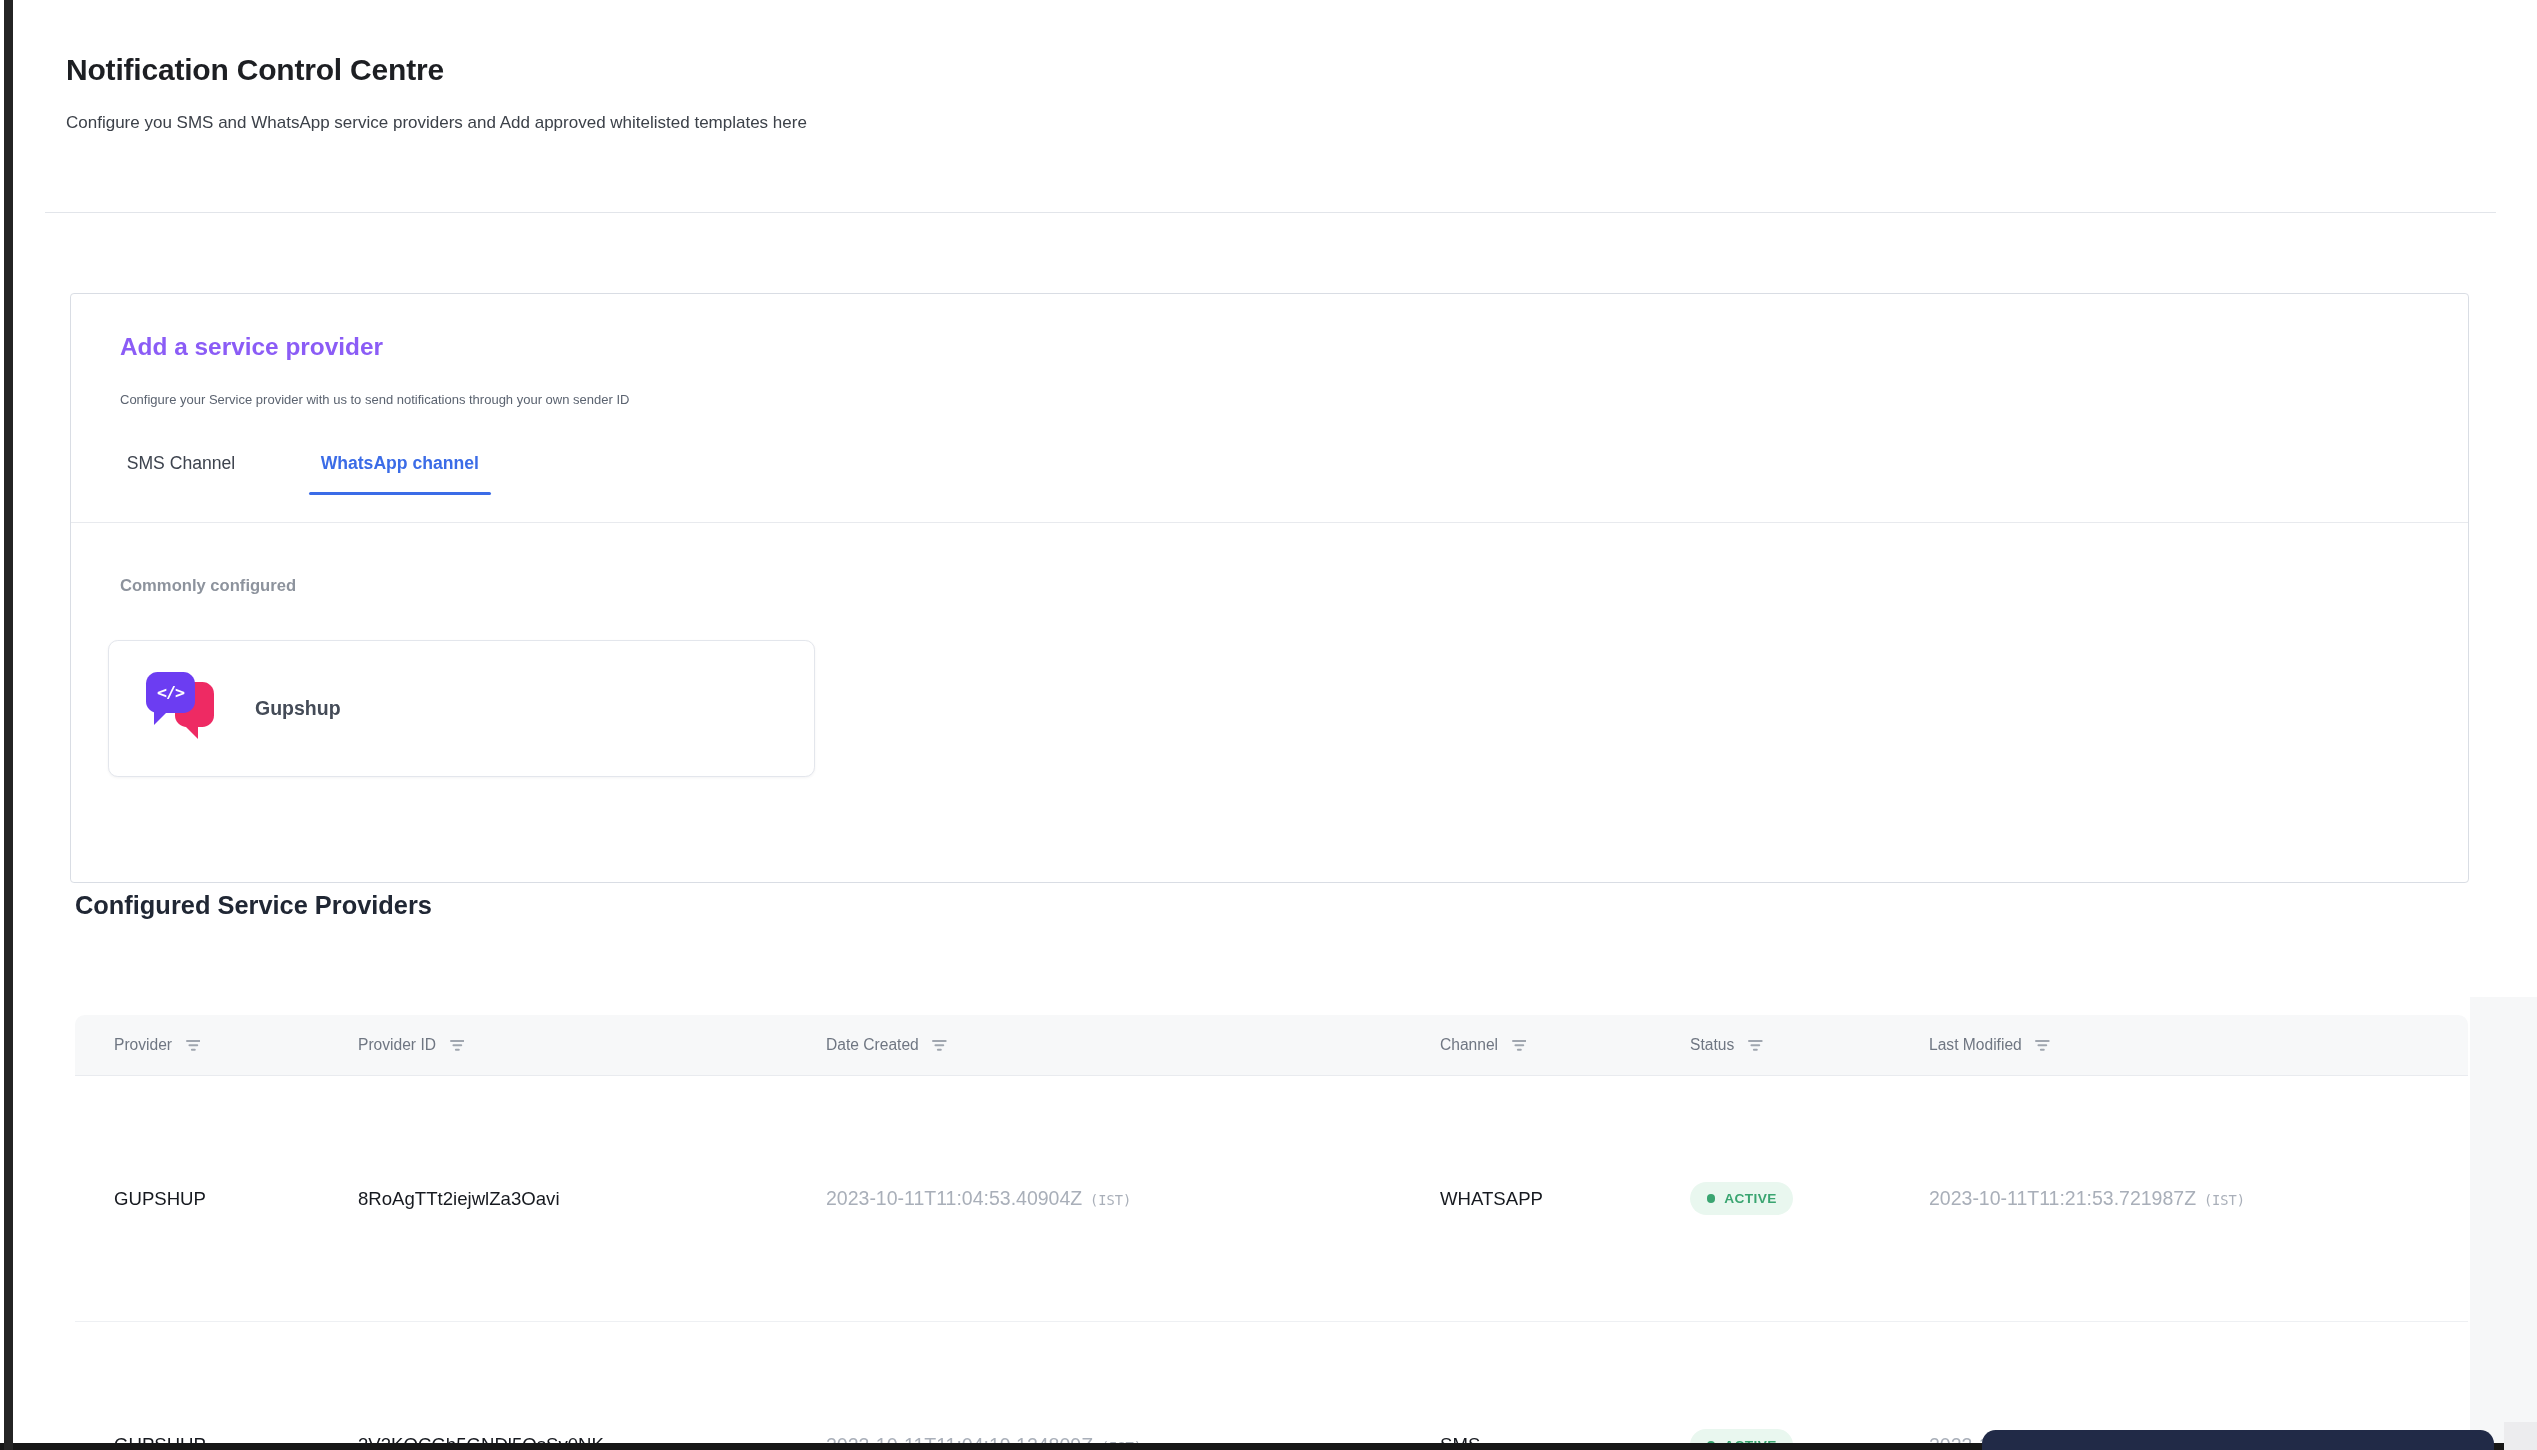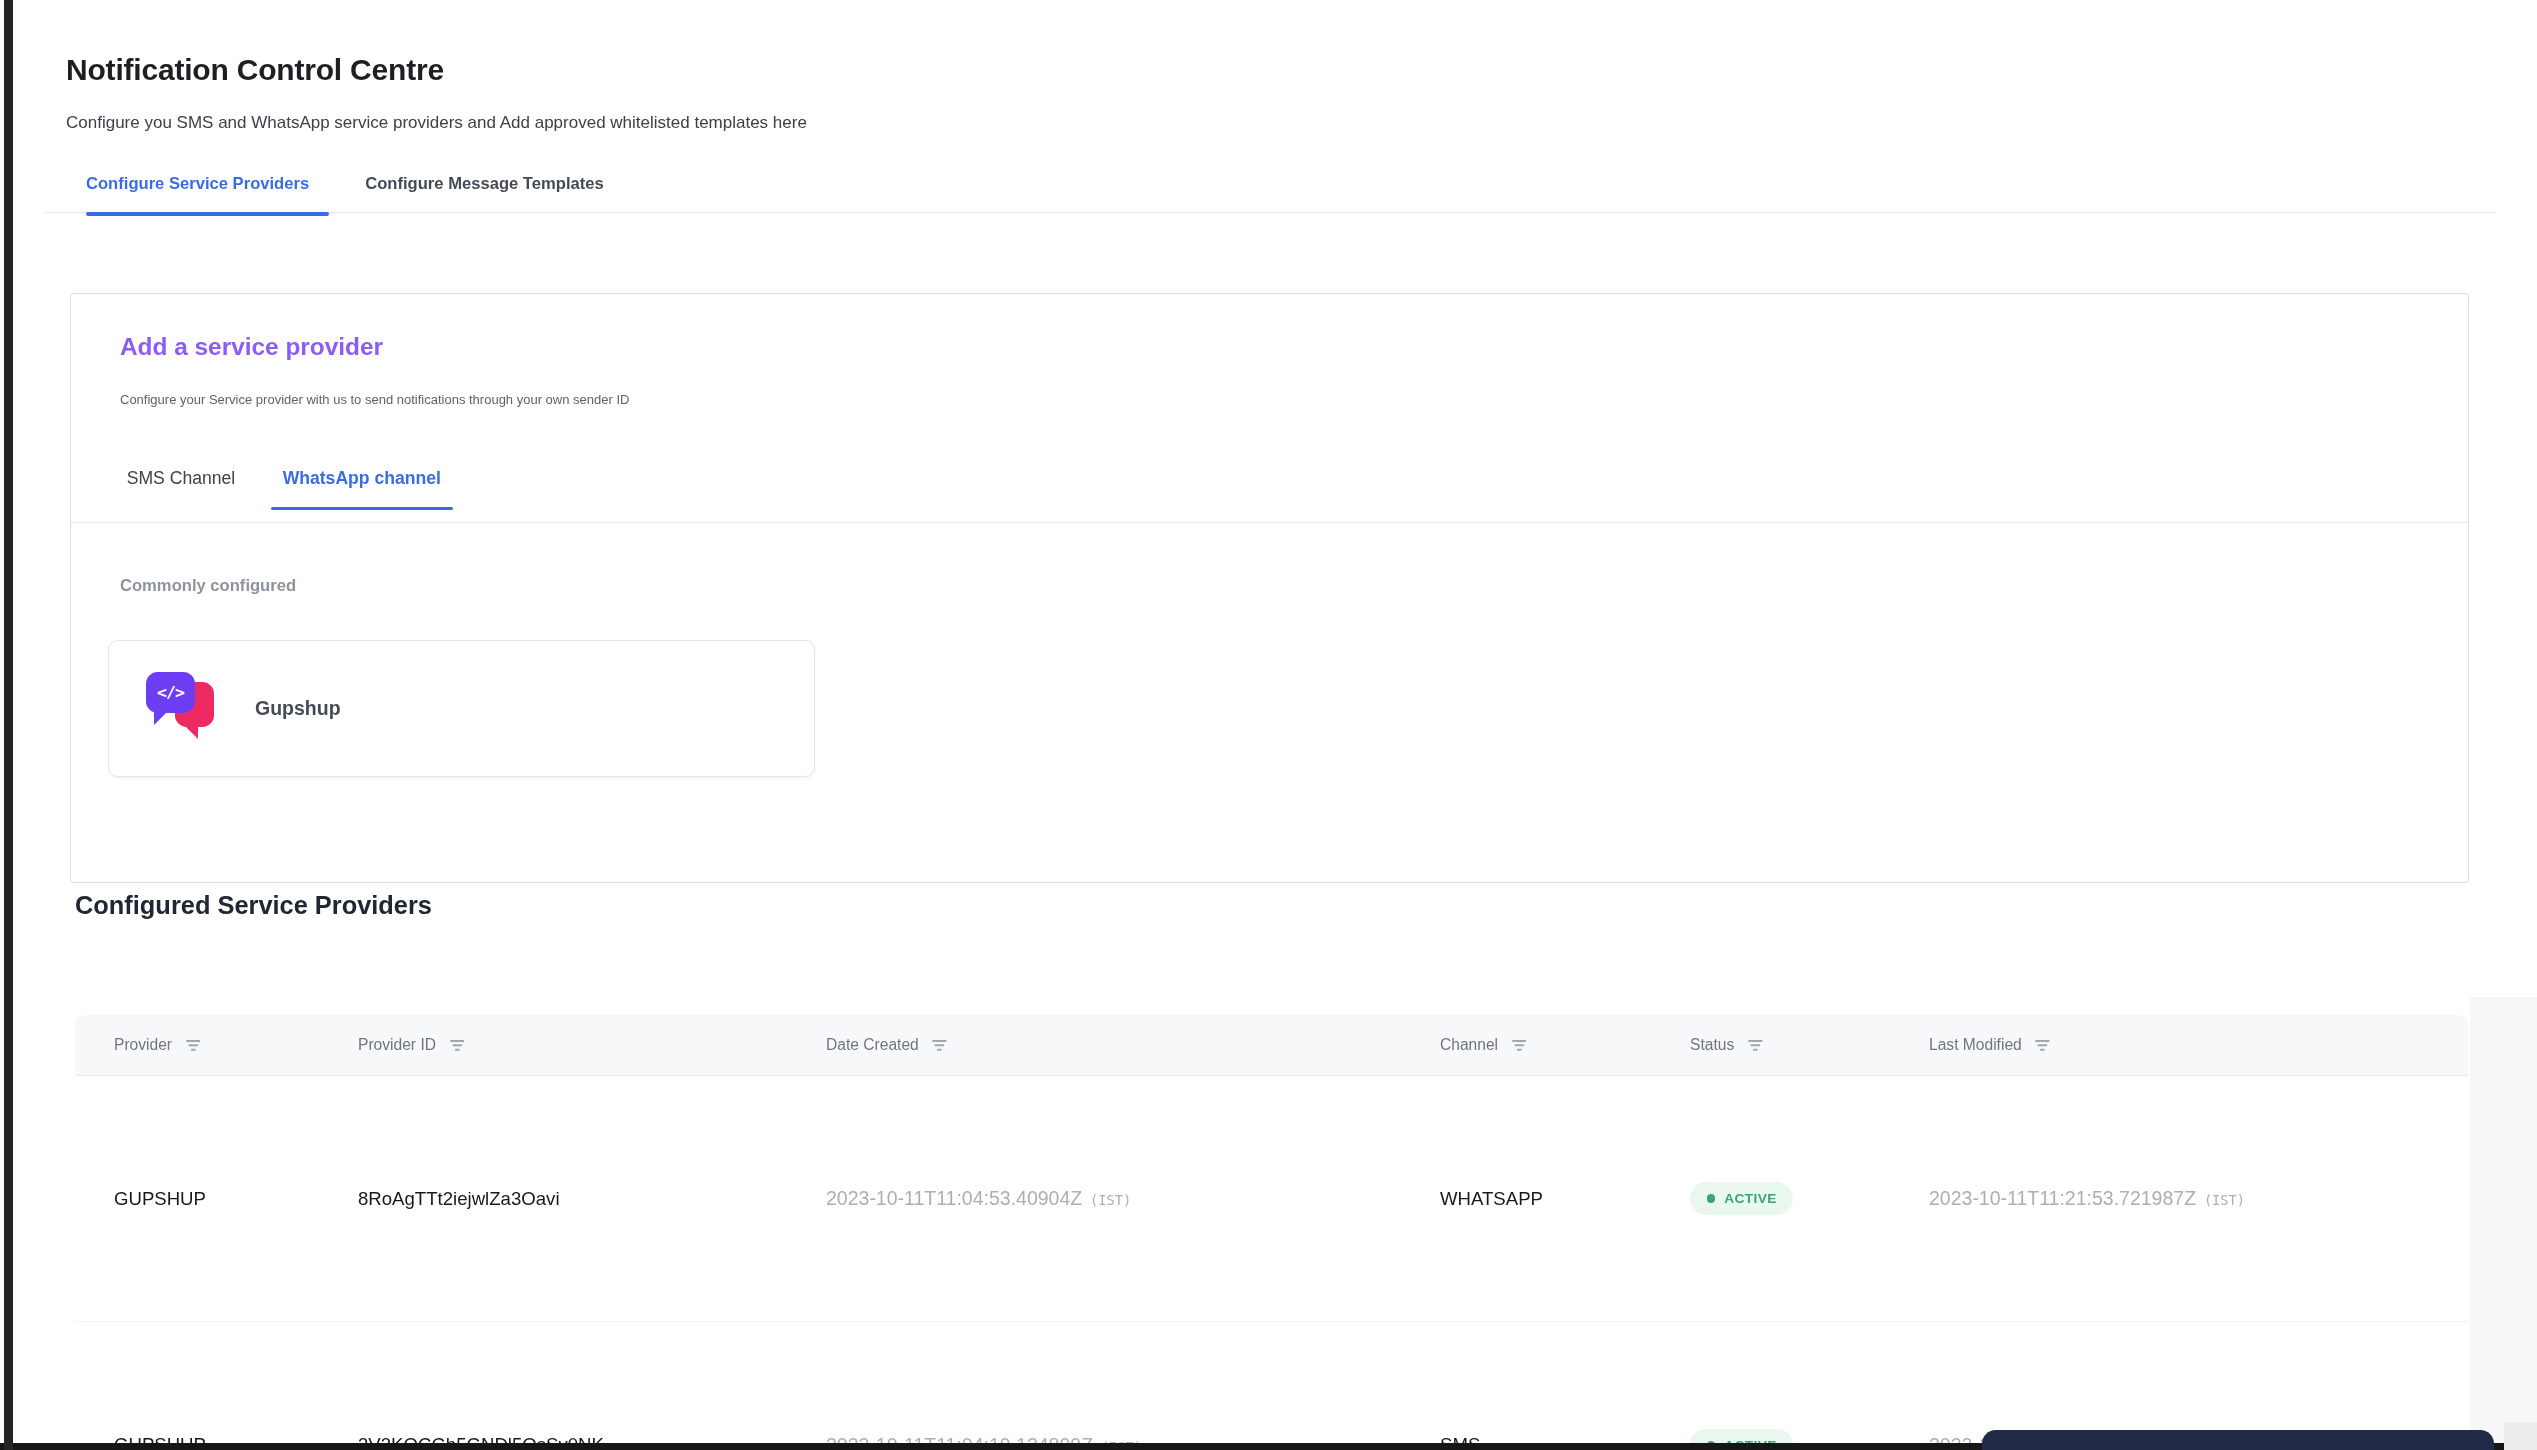--- a/index.html
+++ b/index.html
@@ -22,21 +22,21 @@
   .tab { font-size:16.6px; font-weight:600; color:#454b55; padding-bottom:21.5px; position:relative; cursor:pointer; white-space:nowrap; }
   .tab.active { color:#3b6ce7; }
   .tab.active::after { content:""; position:absolute; left:0; right:-19.5px; bottom:0; height:3.9px; background:#3b6ce7; border-radius:2px; }
   .tabbar-divider { position:absolute; left:45px; top:212px; width:2451px; height:1px; background:#e2e5ea; z-index:2; }
 
   
   .card { position:absolute; left:70px; top:293px; width:2399px; height:590px; background:#fff; border:1px solid #d9dde4; border-radius:3.9px; }
   .card-heading { position:absolute; left:49px; top:39px; font-size:24.4px; font-weight:700; color:#8b5cf6;text-align:center; }
   .card-subheading { position:absolute; left:49px; top:98px; font-size:13px; color:#5b6370; }
 
-  .channel-tabs { position:absolute; left:44px; top:168px; display:flex; gap:24px; }
+  .channel-tabs { position:absolute; left:44px; top:153px; display:flex; gap:62px; }
   .channel-tab { font-size:17.6px; color:#3d434e; padding:5.9px 11.7px 19.5px 11.7px; position:relative; cursor:pointer; white-space:nowrap; }
   .channel-tab.active { color:#3b6ce7; font-weight:600; }
   .channel-tab.active::after { content:""; position:absolute; left:0; right:0; bottom:-2px; height:3.9px; background:#3b6ce7; border-radius:2px; }
   .channel-divider { position:absolute; left:0; right:0; top:228px; height:1px; background:#e8eaee; }
 
   .commonly-label { position:absolute; left:49px; top:282px; font-size:16.6px; font-weight:700; color:#8d939d; }
 
   .provider-cards { position:absolute; left:37px; top:346px; display:flex; gap:29px; }
   .provider-card { width:707px; height:137px; background:#fff; border:1px solid #e3e6ec; border-radius:9.8px; box-shadow:0 1px 2.9px rgba(20,24,40,.05); display:flex; align-items:center; padding-left:37px; gap:31px; cursor:pointer; }
   .provider-name { font-size:19.5px; font-weight:600; color:#444b57; }
@@ -76,24 +76,20 @@
 <body>
 
 <div class="page">
 
   <div class="left-strip"></div>
   <div class="right-gutter"></div>
 
   <div class="page-title">Notification Control Centre</div>
   <div class="page-subtitle">Configure you SMS and WhatsApp service providers and Add approved whitelisted templates here</div>
 
-  <div class="tabbar">
-    <div class="tab active">Configure Service Providers</div>
-    <div class="tab">Configure Message Templates</div>
-  </div>
   <div class="tabbar-divider"></div>
 
   <div class="card">
     <div class="card-heading">Add a service provider</div>
     <div class="card-subheading">Configure your Service provider with us to send notifications through your own sender ID</div>
 
     <div class="channel-tabs">
       <div class="channel-tab">SMS Channel</div>
       <div class="channel-tab active">WhatsApp channel</div>
     </div>

